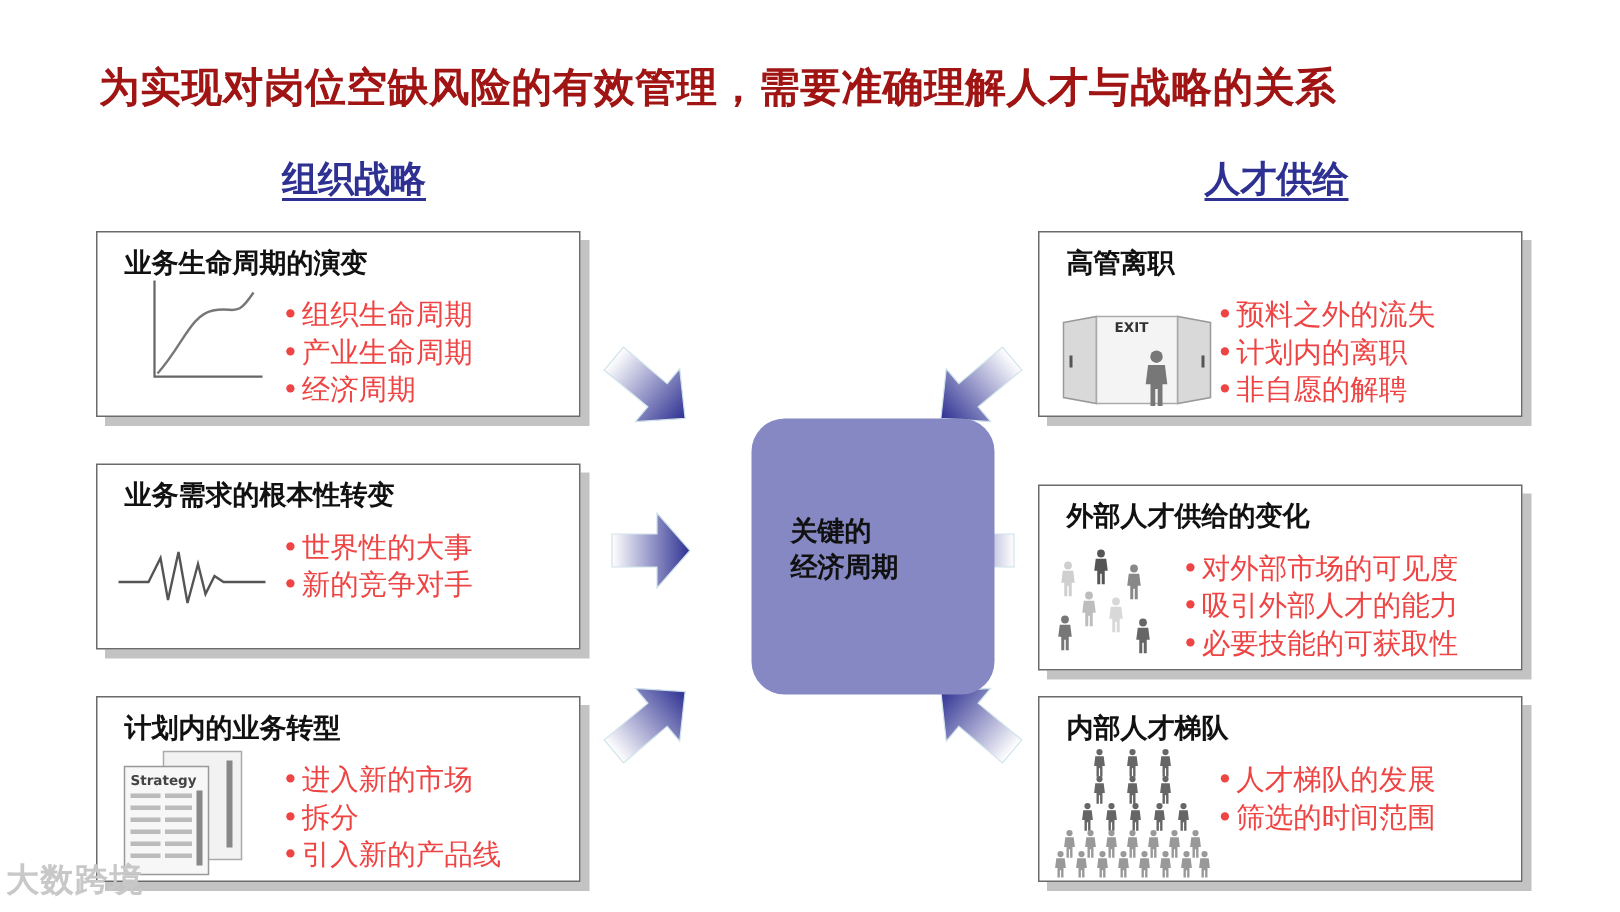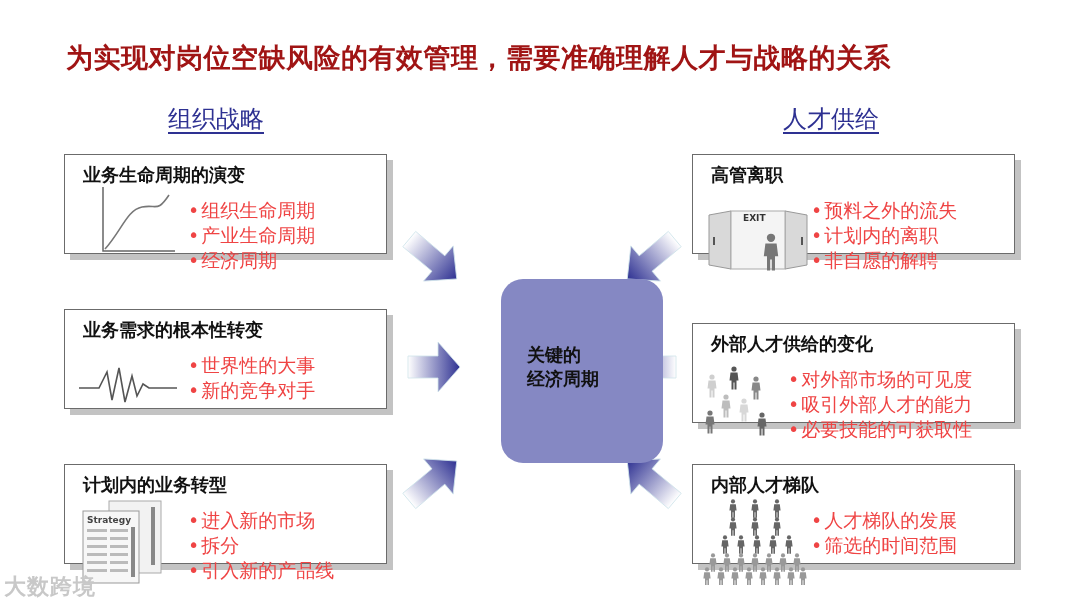--- a/index.html
+++ b/index.html
@@ -6,28 +6,28 @@
   html, body { width: 1080px; height: 608px; background: #ffffff; overflow: hidden; }
   body { position: relative; font-family: "DejaVu Sans", "Liberation Sans", sans-serif; color: #111; }
 
   .title {
     position: absolute; left: 66px; top: 40px;
     font-size: 27px; font-weight: bold; color: #a01414; letter-spacing: 0.5px;
     white-space: nowrap;
   }
   .col-head {
     position: absolute; top: 103px;
-    font-size: 24px; font-weight: normal; color: #2e3192;
-    text-decoration: underline; text-underline-offset: 5px; text-decoration-thickness: 2px;
+    font-size: 24px; font-weight: bold; color: #2e3192;
+    text-decoration: underline; text-underline-offset: 5px; text-decoration-thickness: 2px; margin-left: 20px;
   }
   .col-head.left { left: 168px; }
   .col-head.right { left: 783px; }
 
   .card {
-    position: absolute; width: 323px; height: 100px;
+    position: absolute; width: 323px; height: 124px;
     background: #fff; border: 1.5px solid #6b6b6b;
     box-shadow: 6px 6px 0 #c3c3c3;
   }
   .card .card-title {
     position: absolute; left: 18px; top: 8px;
     font-size: 18px; font-weight: bold; color: #111; white-space: nowrap;
   }
   .card ul { list-style: none; position: absolute; }
   .card li { font-size: 19px; line-height: 25px; color: #ef4444; white-space: nowrap; }
   .card li::before { content: "•"; margin-right: 2px; }

